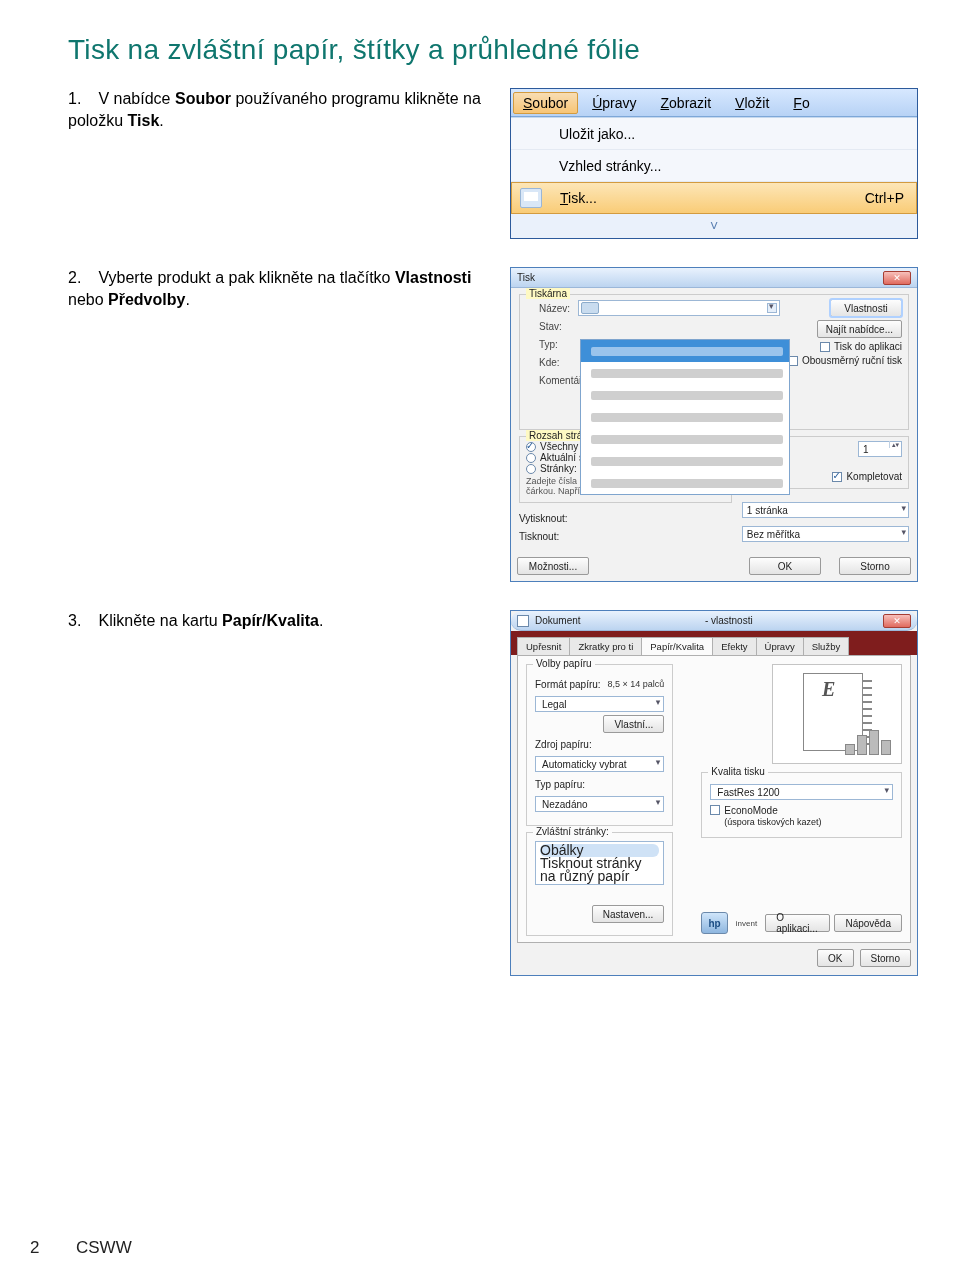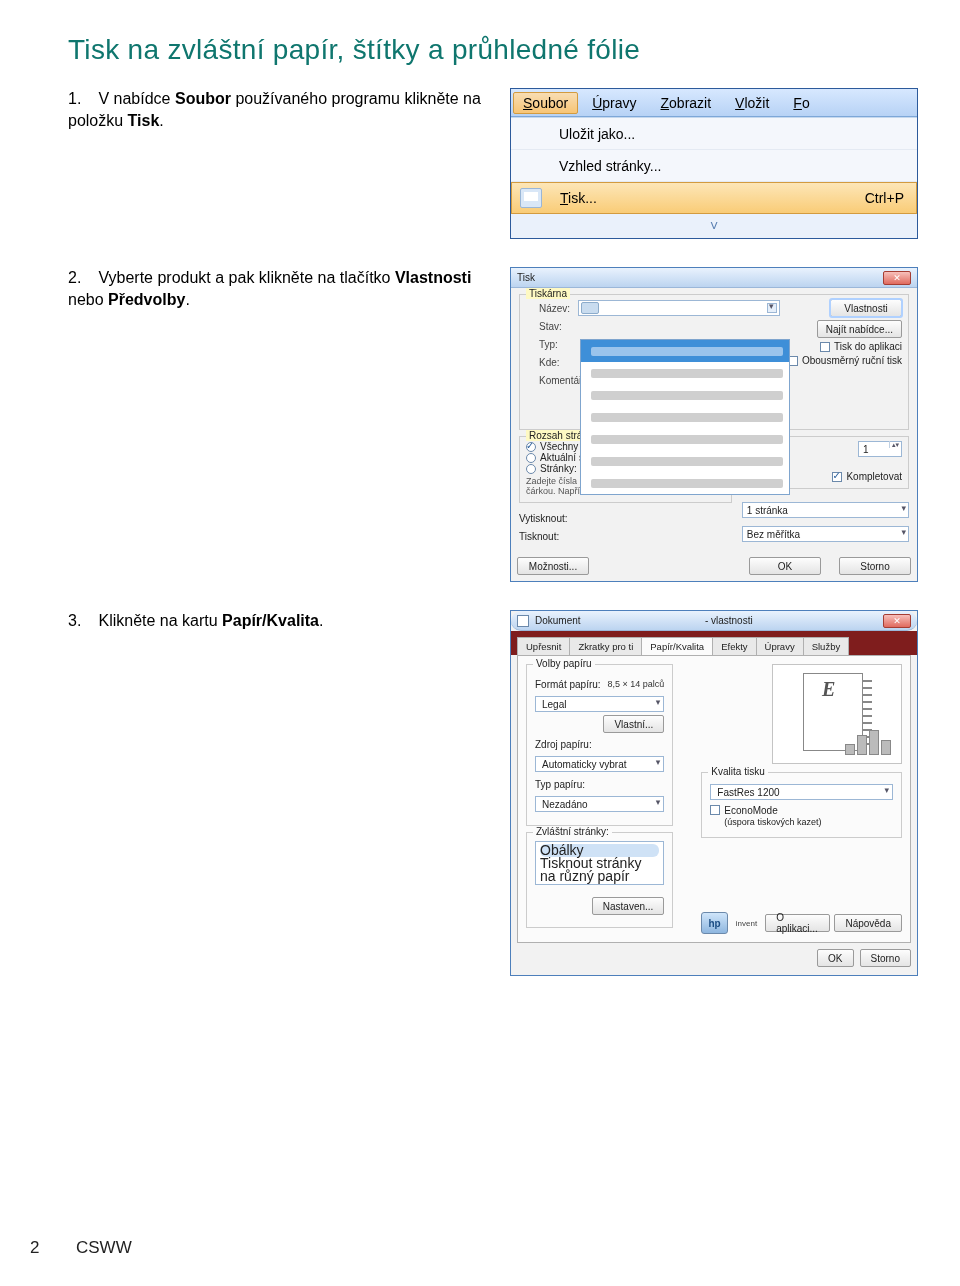--- a/index.html
+++ b/index.html
@@ -462,21 +462,21 @@
                     <span>Nezadáno</span>
                   </div>
                 </div>
             </div>
             <div class="gbox" style="flex:none;">
               <span class="gtitle">Zvláštní stránky:</span>
               <div class="listbox">
                 <div class="li sel">Obálky</div>
                 <div class="li">Tisknout stránky na různý papír</div>
               </div>
-              <div class="frow" style="justify-content:flex-end;margin-top:12px;">
+              <div class="frow" style="justify-content:flex-end;margin-top:20px;">
                   <div class="btn">Nastaven...</div>
                 </div>
             </div>
           </div>
           <div class="R">
             <div class="preview">
               <div class="sheet"></div>
               <div class="bars">
                   <span></span>
                   <span></span>

